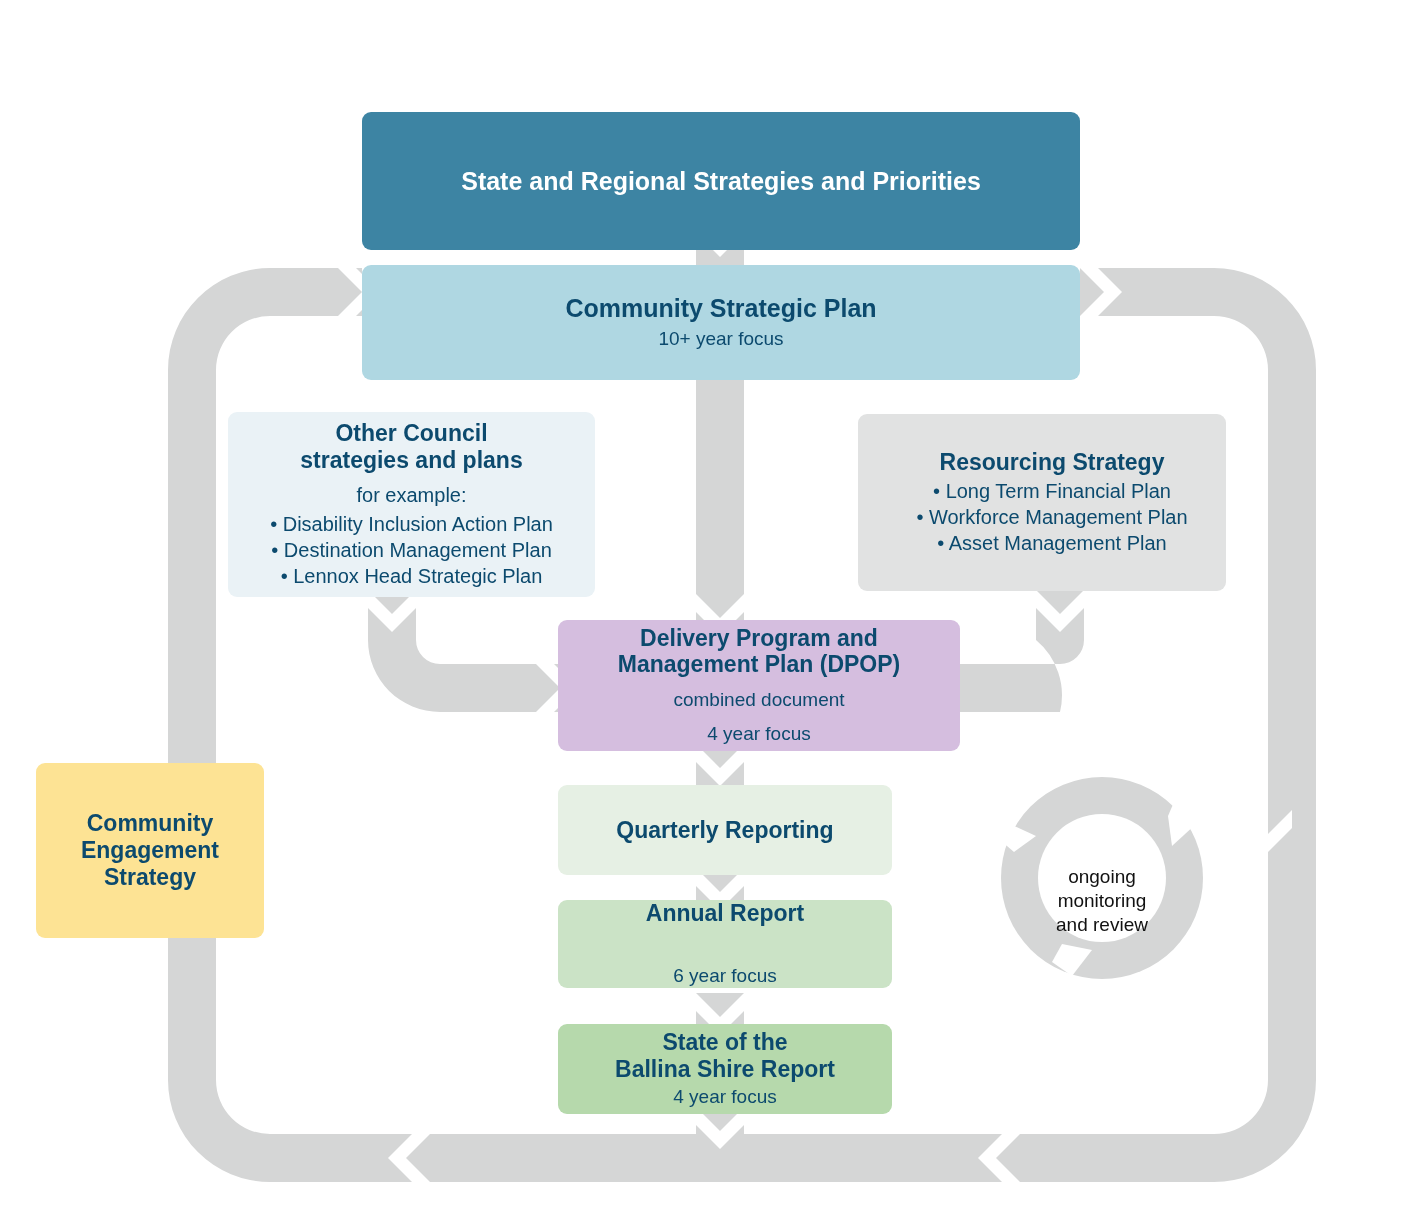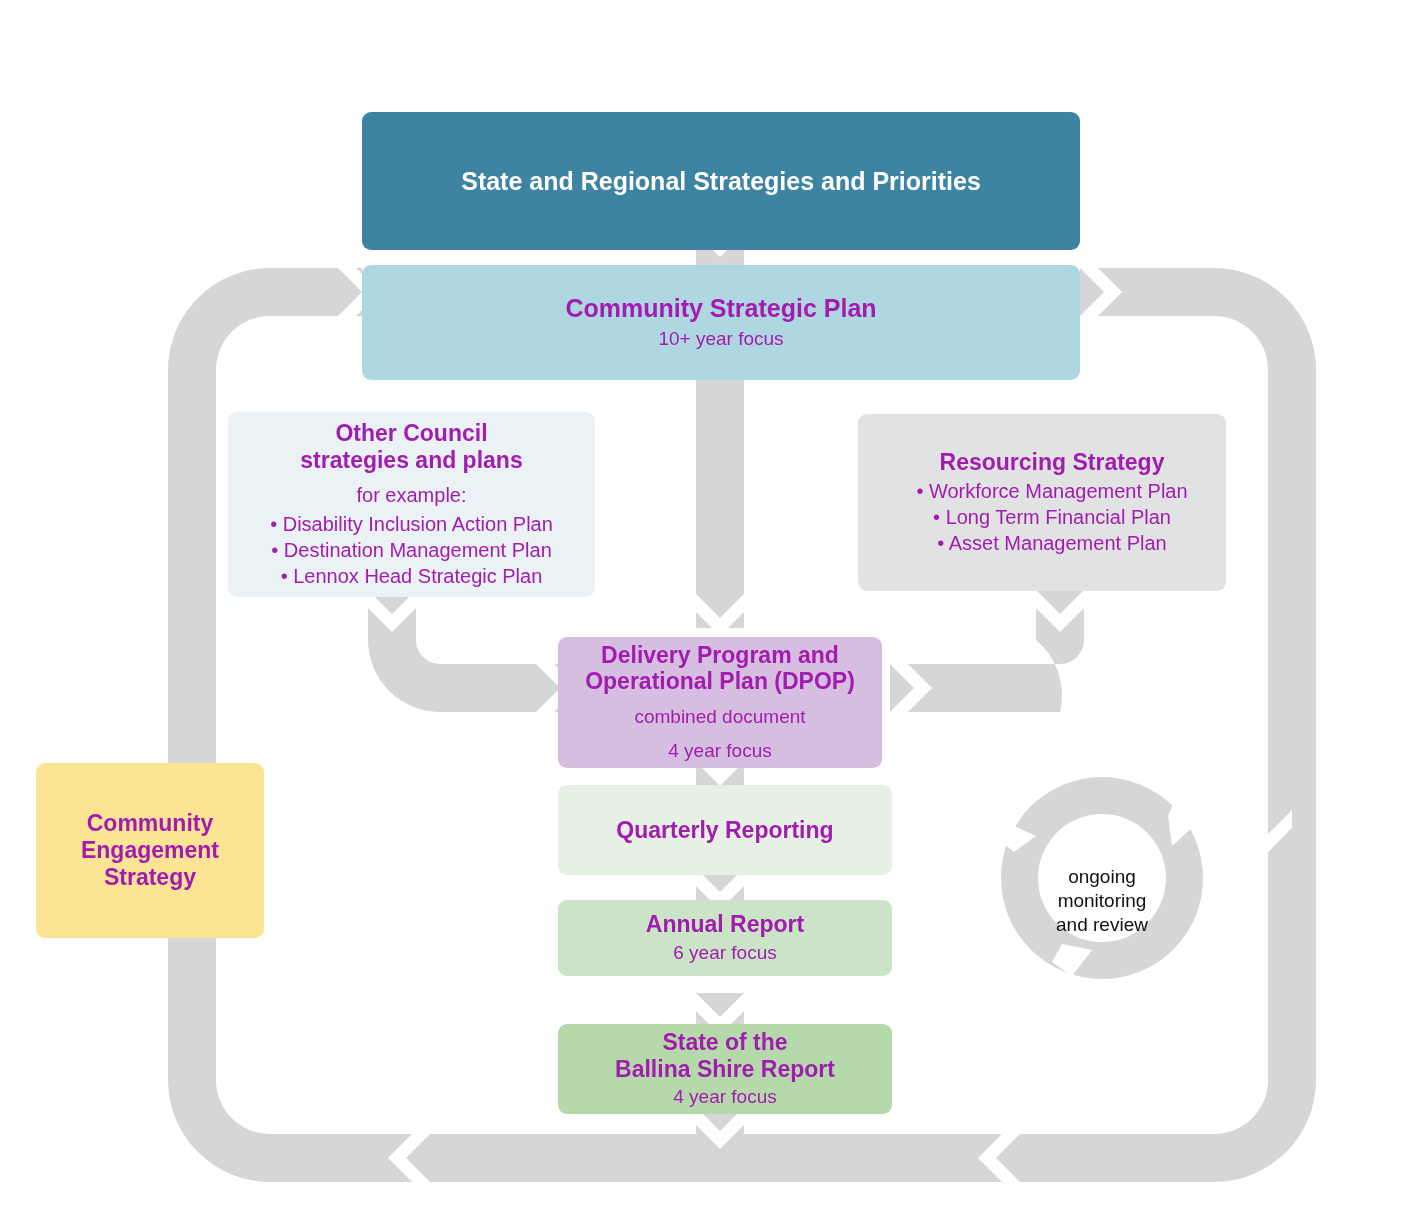--- a/index.html
+++ b/index.html
@@ -1,21 +1,21 @@
 <!DOCTYPE html>
 <html><head>
 <meta charset="utf-8">
 <style>
   html,body{margin:0;padding:0;background:#ffffff;}
   body{font-family:"Liberation Sans","DejaVu Sans",sans-serif;}
   #stage{position:relative;width:1420px;height:1231px;background:#fff;overflow:hidden;}
   #paths{position:absolute;left:0;top:0;width:1420px;height:1231px;}
   .box{position:absolute;box-sizing:border-box;border-radius:9px;display:flex;
        flex-direction:column;align-items:center;justify-content:center;
-       text-align:center;color:#a21caf;}
+       text-align:center;color:#0c4a6e;}
   .box .ttl{font-weight:bold;line-height:1.16;}
   .box .sub{font-weight:normal;line-height:1.28;}
   .box ul{list-style:none;margin:0;padding:0;}
   .box li{line-height:1.3;white-space:nowrap;}
 
   
   #b-state{left:362px;top:112px;width:718px;height:138px;background:#3d84a3;color:#ffffff;}
   #b-state .ttl{font-size:25px;}
 
   #b-csp{left:362px;top:265px;width:718px;height:115px;background:#afd7e2;}
@@ -24,28 +24,28 @@
 
   #b-other{left:228px;top:412px;width:367px;height:185px;background:#eaf2f6;}
   #b-other .ttl{font-size:23px;}
   #b-other .sub{font-size:20px;margin-top:10px;}
   #b-other ul{margin-top:2px;font-size:20px;}
 
   #b-res{left:858px;top:414px;width:368px;height:177px;background:#e1e2e2;padding-left:20px;}
   #b-res .ttl{font-size:23px;}
   #b-res ul{margin-top:3px;font-size:20px;}
 
-  #b-dpop{left:558px;top:637px;width:324px;height:131px;background:#d5bedf;}
+  #b-dpop{left:558px;top:620px;width:402px;height:131px;background:#d5bedf;}
   #b-dpop .ttl{font-size:23px;}
   #b-dpop .sub{font-size:19px;margin-top:10px;}
 
   #b-qtr{left:558px;top:785px;width:334px;height:90px;background:#e6f0e4;}
   #b-qtr .ttl{font-size:23px;}
 
-  #b-annual{left:558px;top:900px;width:334px;height:76px;background:#cbe3c6;}
+  #b-annual{left:558px;top:900px;width:334px;height:88px;background:#cbe3c6;justify-content:space-between;}
   #b-annual .ttl{font-size:23px;}
   #b-annual .sub{font-size:19px;margin-top:3px;}
 
   #b-sobsr{left:558px;top:1024px;width:334px;height:90px;background:#b6d9ac;}
   #b-sobsr .ttl{font-size:23px;}
   #b-sobsr .sub{font-size:19px;margin-top:2px;}
 
   #b-ces{left:36px;top:763px;width:228px;height:175px;background:#fde394;}
   #b-ces .ttl{font-size:23px;}
 
@@ -156,29 +156,29 @@
     <ul>
       <li><span>•</span> <span>Disability Inclusion Action Plan</span></li>
       <li><span>•</span> <span>Destination Management Plan</span></li>
       <li><span>•</span> <span>Lennox Head Strategic Plan</span></li>
     </ul>
   </div>
 
   <div class="box" id="b-res">
     <div class="ttl">Resourcing Strategy</div>
     <ul>
+      <li><span>•</span> <span>Long Term Financial Plan</span></li>
       <li><span>•</span> <span>Workforce Management Plan</span></li>
-      <li><span>•</span> <span>Long Term Financial Plan</span></li>
       <li><span>•</span> <span>Asset Management Plan</span></li>
     </ul>
   </div>
 
   <div class="box" id="b-dpop">
     <div class="ttl">Delivery Program and</div>
-    <div class="ttl">Operational Plan (DPOP)</div>
+    <div class="ttl">Management Plan (DPOP)</div>
     <div class="sub">combined document</div>
     <div class="sub">4 year focus</div>
   </div>
 
   <div class="box" id="b-qtr">
     <div class="ttl">Quarterly Reporting</div>
   </div>
 
   <div class="box" id="b-annual">
     <div class="ttl">Annual Report</div>

